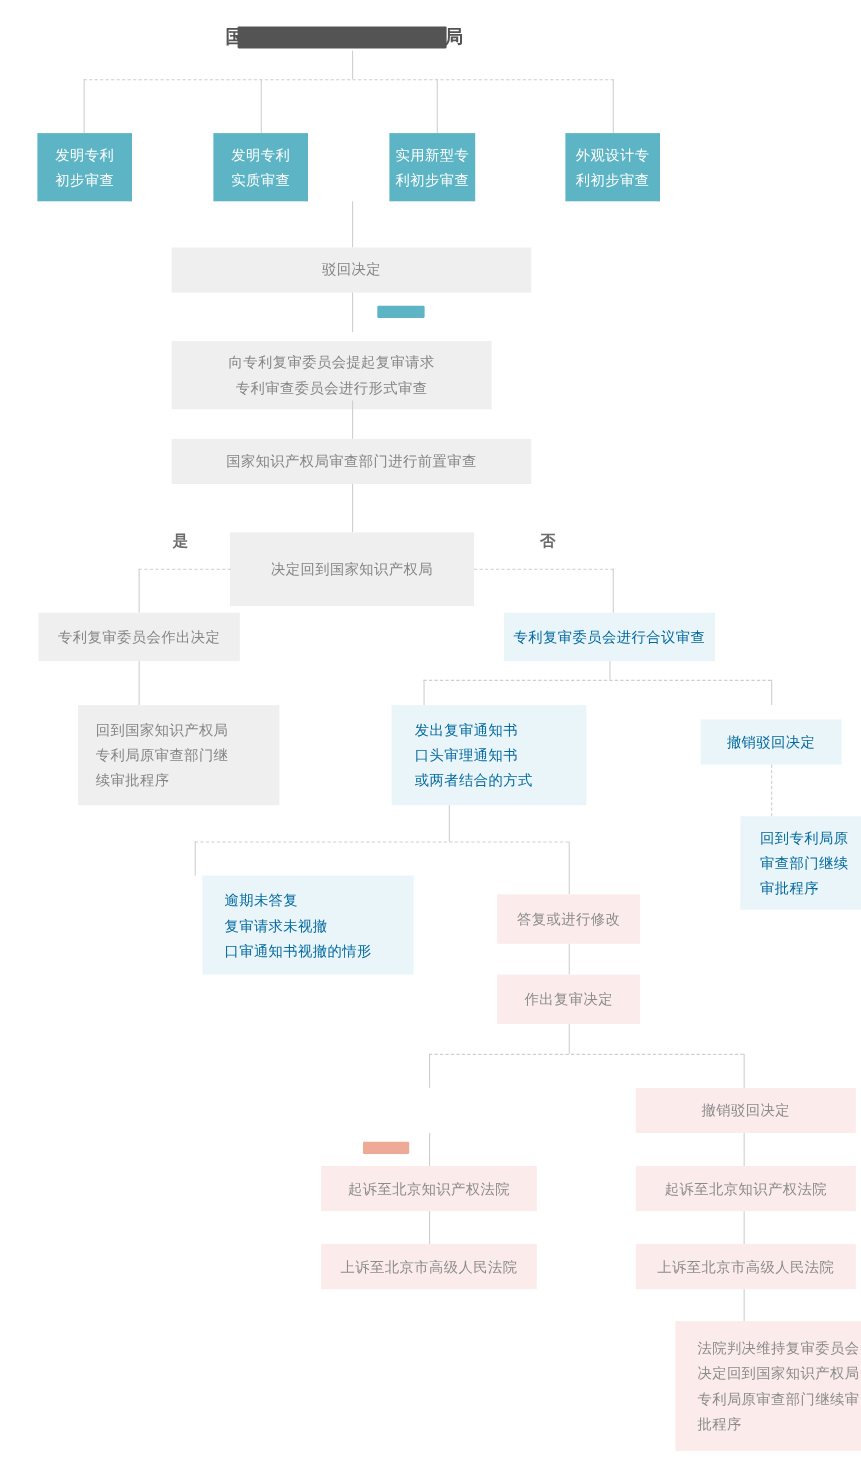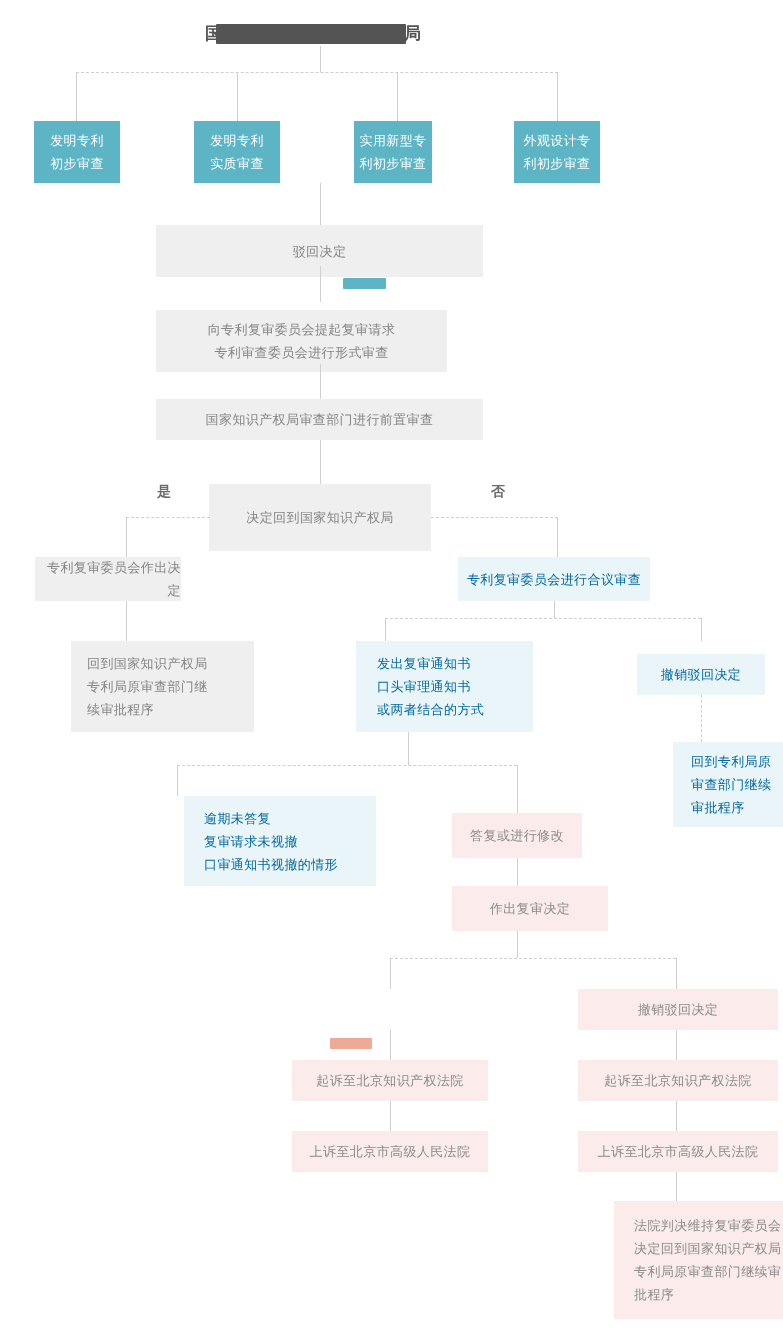--- a/index.html
+++ b/index.html
@@ -90,21 +90,21 @@
     <span class="lines">实用新型专
 利初步审查</span>
   </div>
   <div class="node center teal" style="left:514px;top:121px;width:86px;height:62px;">
     <span class="lines">外观设计专
 利初步审查</span>
   </div>
 
   <div class="vline" style="left:320px;top:183px;height:42px;"></div>
 
-  <div class="node center gray" style="left:156px;top:225px;width:327px;height:52px;">
+  <div class="node center gray" style="left:156px;top:225px;width:327px;height:41px;font-family:Liberation Mono, monospace;">
     <span class="lines">驳回决定</span>
   </div>
 
   <div class="vline" style="left:320px;top:266px;height:36px;"></div>
   <div class="redact redact-teal" style="left:343px;top:278px;width:43px;height:11px;"></div>
 
   <div class="node center gray" style="left:156px;top:310px;width:291px;height:62px;">
     <span class="lines">向专利复审委员会提起复审请求
 专利审查委员会进行形式审查</span>
   </div>
@@ -123,21 +123,21 @@
 
   <div class="branch-label" style="left:157px;top:483px;">是</div>
   <div class="branch-label" style="left:491px;top:483px;">否</div>
 
   <div class="hdash" style="left:126px;top:517px;width:84px;"></div>
   <div class="vline" style="left:126px;top:517px;height:40px;"></div>
 
   <div class="hdash" style="left:431px;top:517px;width:127px;"></div>
   <div class="vline" style="left:557px;top:517px;height:40px;"></div>
 
-  <div class="node center gray" style="left:35px;top:557px;width:146px;height:44px;text-align:right;">
+  <div class="node center gray" style="left:35px;top:557px;width:183px;height:44px;text-align:right;">
     <span class="lines">专利复审委员会作出决定</span>
   </div>
 
   <div class="node center blue" style="left:458px;top:557px;width:192px;height:44px;">
     <span class="lines">专利复审委员会进行合议审查</span>
   </div>
 
   <div class="vline" style="left:126px;top:601px;height:40px;"></div>
   <div class="node left gray" style="left:35px;top:641px;width:183px;height:91px;padding-left:16px;">
     <span class="lines">回到国家知识产权局
@@ -176,21 +176,21 @@
     <span class="lines">逾期未答复
 复审请求未视撤
 口审通知书视撤的情形</span>
   </div>
 
   <div class="node center pink" style="left:452px;top:813px;width:130px;height:45px;">
     <span class="lines">答复或进行修改</span>
   </div>
   <div class="vline" style="left:517px;top:858px;height:28px;"></div>
 
-  <div class="node center pink" style="left:452px;top:886px;width:156px;height:45px;align-items:center;">
+  <div class="node center pink" style="left:452px;top:886px;width:130px;height:45px;align-items:center;">
     <span class="lines">作出复审决定</span>
   </div>
 
   <div class="vline" style="left:517px;top:931px;height:27px;"></div>
   <div class="hdash" style="left:390px;top:958px;width:286px;"></div>
   <div class="vline" style="left:390px;top:958px;height:31px;"></div>
   <div class="vline" style="left:676px;top:958px;height:31px;"></div>
 
 
   <div class="node center pink" style="left:578px;top:989px;width:200px;height:41px;">

